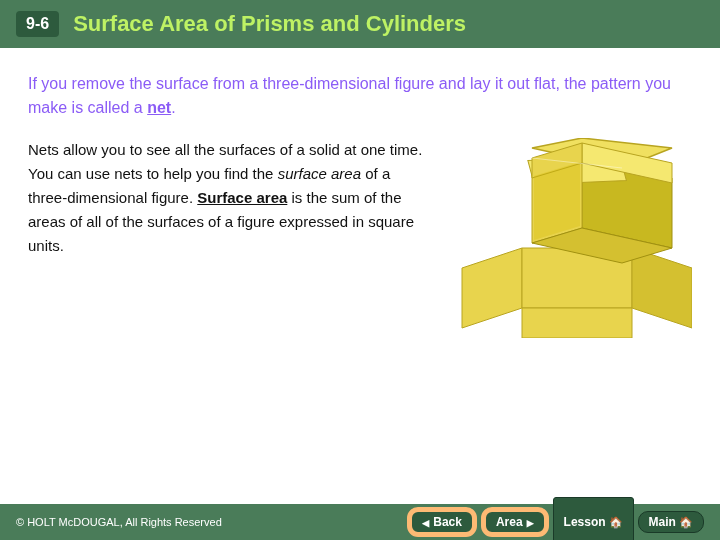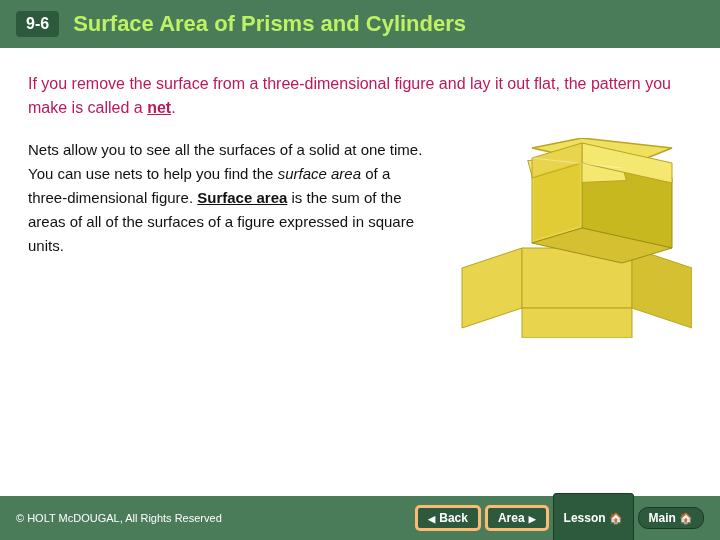--- a/index.html
+++ b/index.html
@@ -40,21 +40,21 @@
 
     
     .content {
       padding: 24px 28px 16px 28px;
       background: #fff;
       min-height: 440px;
     }
 
     .intro-text {
       font-size: 16px;
-      color: #be185d;
+      color: #8b5cf6;
       line-height: 1.5;
       margin-bottom: 18px;
     }
 
     .intro-text .underline-bold {
       font-weight: bold;
       text-decoration: underline;
     }
 
     .body-section {
@@ -93,43 +93,43 @@
       height: 100%;
     }
 
     
     .footer {
       background: #4a7c59;
       display: flex;
       align-items: center;
       justify-content: space-between;
       padding: 6px 16px;
-      height: 44px;
+      height: 36px;
       position: absolute;
       bottom: 0;
       left: 0;
       width: 720px;
     }
 
     .footer-copyright {
       color: #fff;
       font-size: 11px;
     }
 
     .footer-buttons {
       display: flex;
       gap: 4px;
       align-items: center;
     }
 
     .footer-btn {
       background: #2d5a3d;
       color: #fff;
-      border: 3px solid #fdba74;
-      border-radius: 5px;
+      border: 5px solid #fdba74;
+      border-radius: 11px;
       font-size: 12px;
       font-weight: bold;
       padding: 3px 10px;
       cursor: pointer;
       display: flex;
       align-items: center;
       gap: 4px;
     }
 
     .footer-btn .arrow-left::before {

